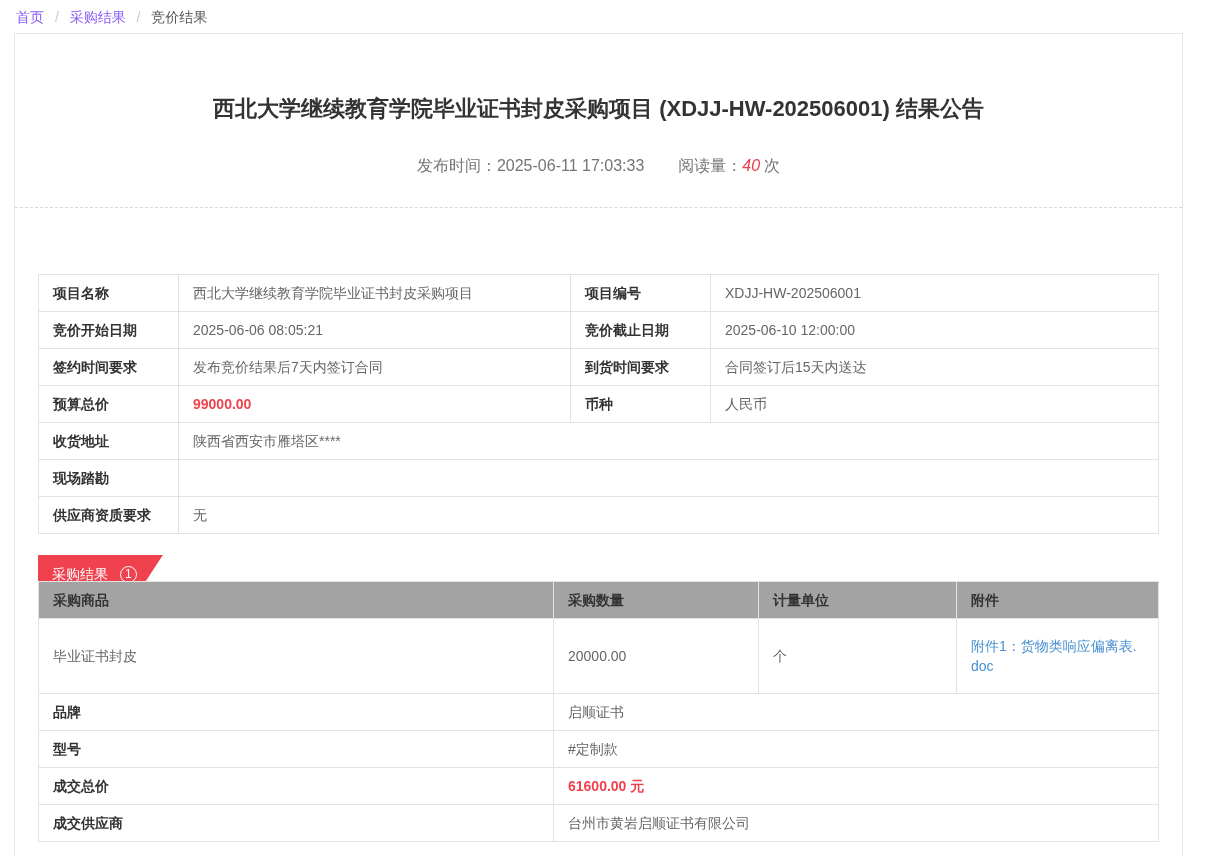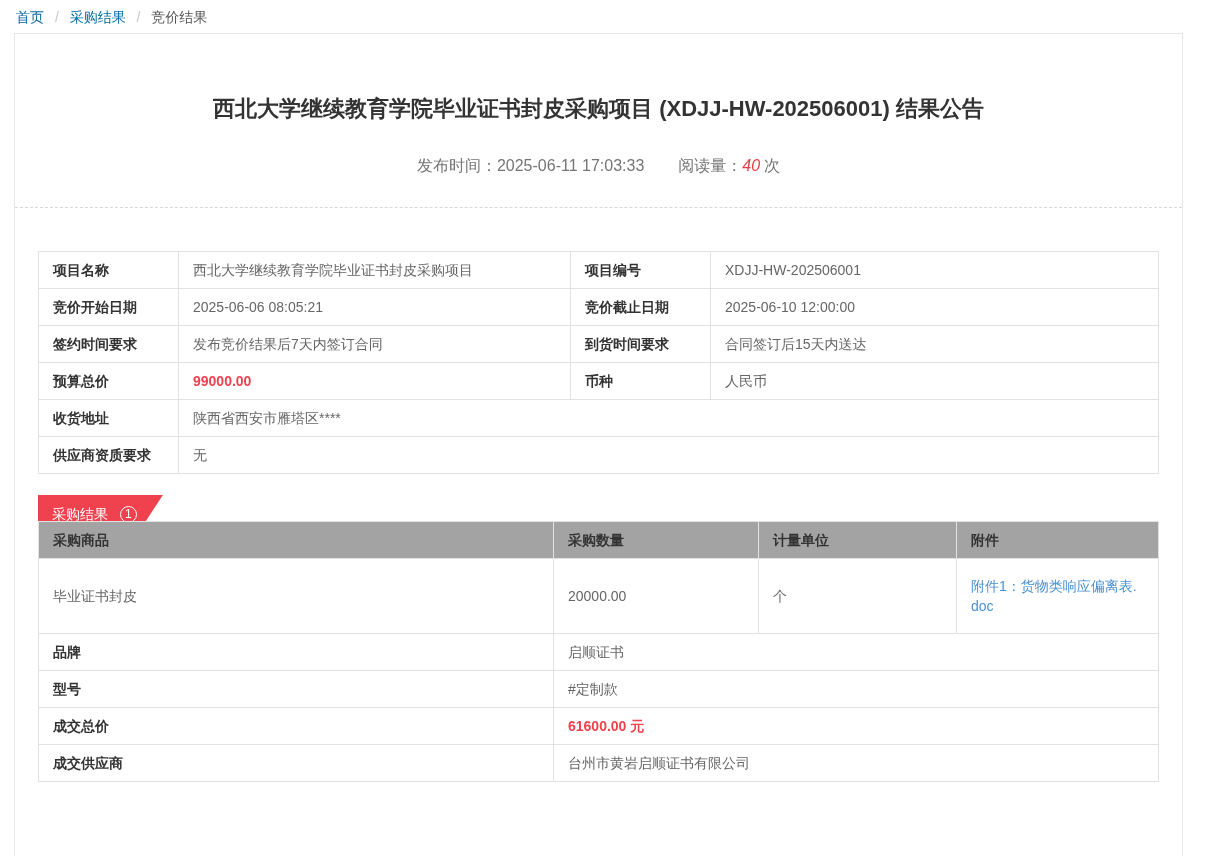--- a/index.html
+++ b/index.html
@@ -10,21 +10,21 @@
     width: 1211px;
     height: 856px;
     overflow: hidden;
   }
   
   .breadcrumb {
     padding: 7px 16px 6px;
     font-size: 14px;
     line-height: 20px;
   }
-  .crumb-link { color: #0369a1; text-decoration: none; cursor: pointer; }
+  .crumb-link { color: #8b5cf6; text-decoration: none; cursor: pointer; }
   .crumb-sep { color: #c9c9c9; margin: 0 7px; }
   .crumb-current { color: #555; }
 
   
   .card {
     margin: 0 28px 0 14px;
     border: 1px solid #e6e6e6;
     background: #fff;
     min-height: 824px;
     padding: 0 23px;
@@ -55,21 +55,21 @@
     margin: 30px -23px 0;
   }
 
   
   table {
     width: 100%;
     border-collapse: collapse;
     font-size: 14px;
     table-layout: fixed;
   }
-  .info-table { margin-top: 43px; padding-left: 27px; }
+  .info-table { margin-top: 66px; padding-left: 27px; }
   td, th {
     border: 1px solid #e2e2e2;
     padding: 8px 14px;
     color: #666;
     line-height: 20px;
     text-align: left;
     vertical-align: middle;
     word-break: break-all;
   }
   td.lbl, th {
@@ -170,20 +170,24 @@
       <td class="lbl">预算总价</td>
       <td class="red-strong">99000.00</td>
       <td class="lbl">币种</td>
       <td>人民币</td>
     </tr>
     <tr>
       <td class="lbl">收货地址</td>
       <td colspan="3">陕西省西安市雁塔区****</td>
     </tr>
     <tr>
+      <td class="lbl">现场踏勘</td>
+      <td colspan="3"></td>
+    </tr>
+    <tr>
       <td class="lbl">供应商资质要求</td>
       <td colspan="3">无</td>
     </tr>
   </tbody>
     </table>
 
   <div class="badge-wrap">
     <span>采购结果</span>
     <span class="badge-circle">1</span>
   </div>

